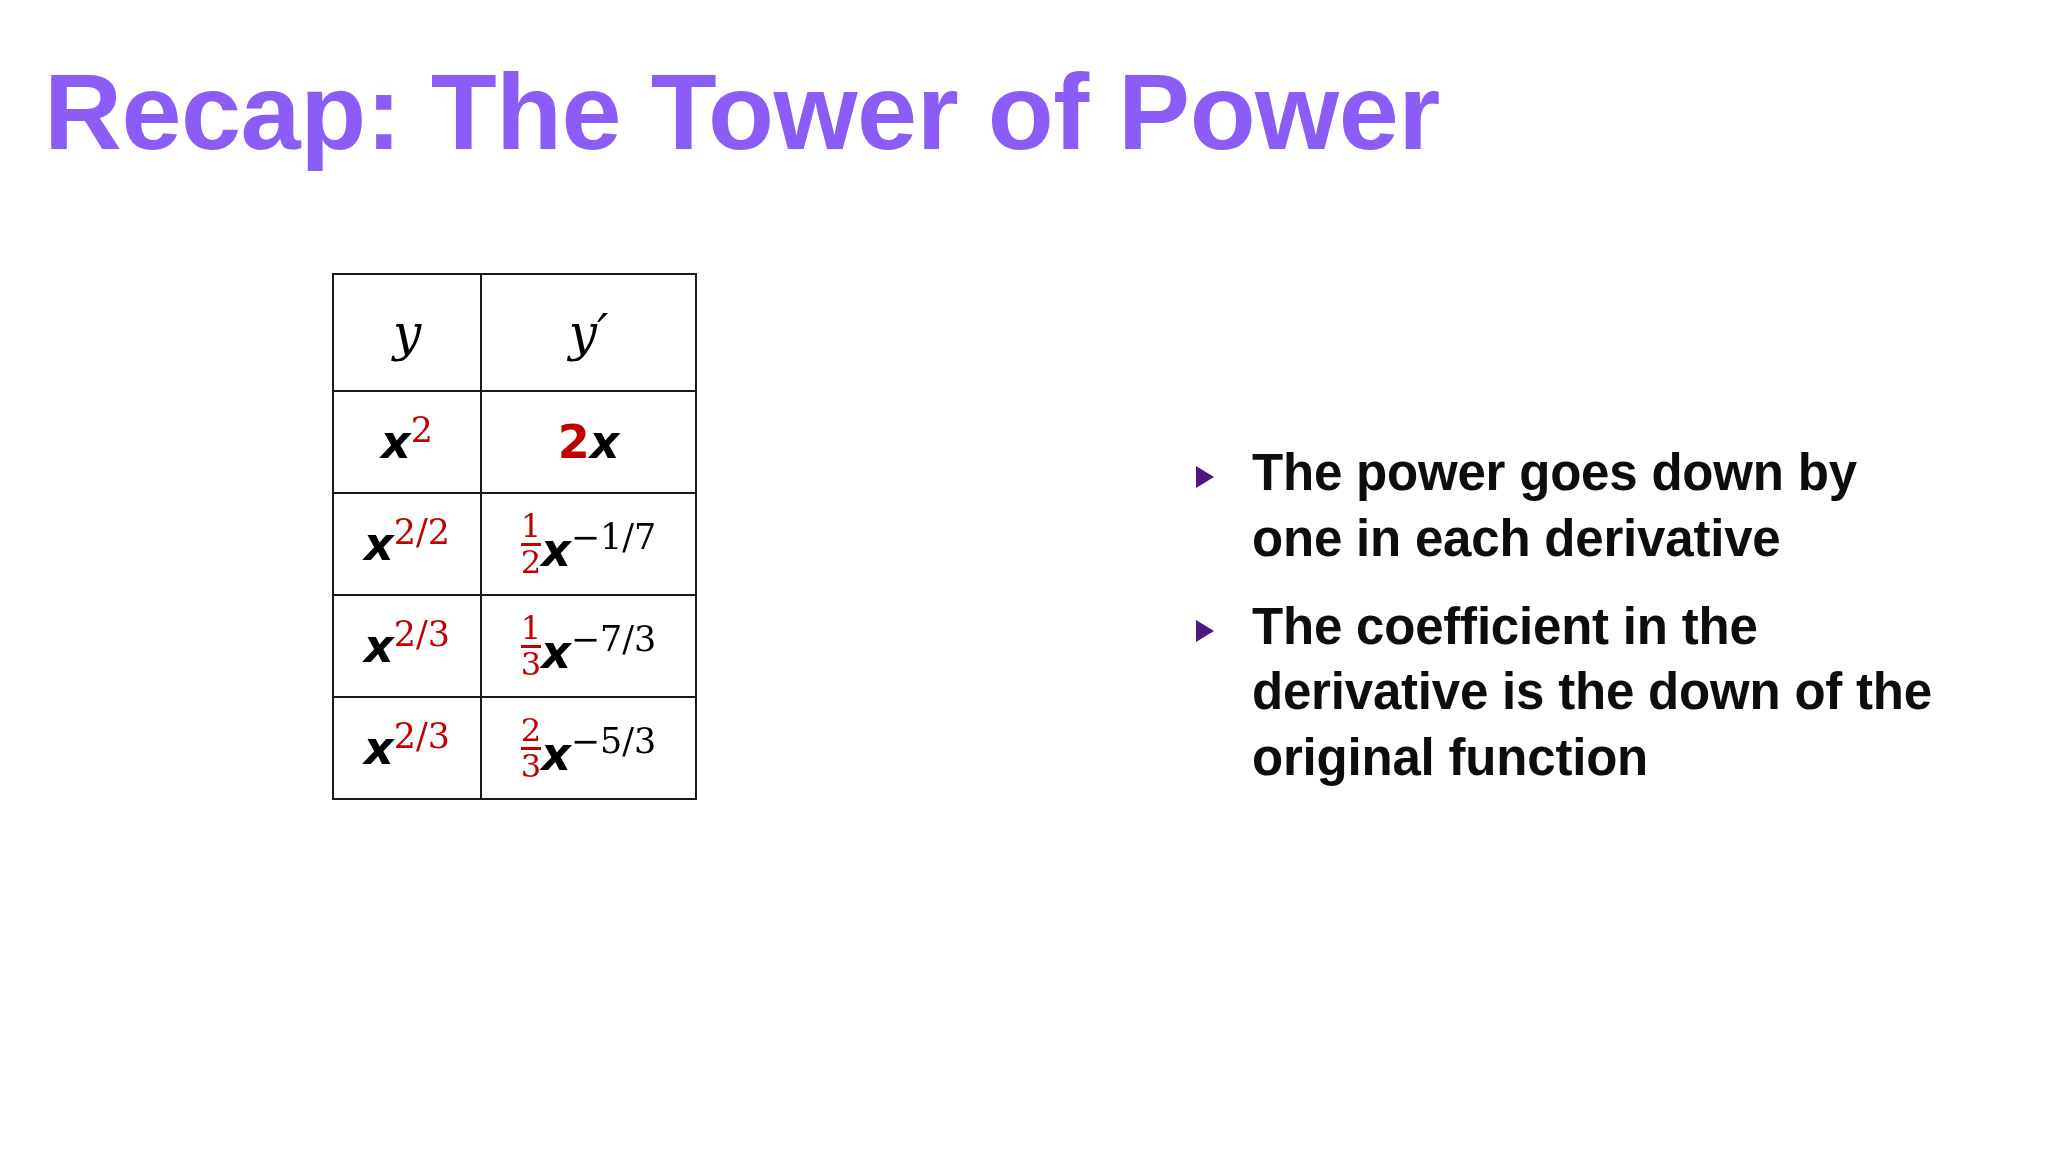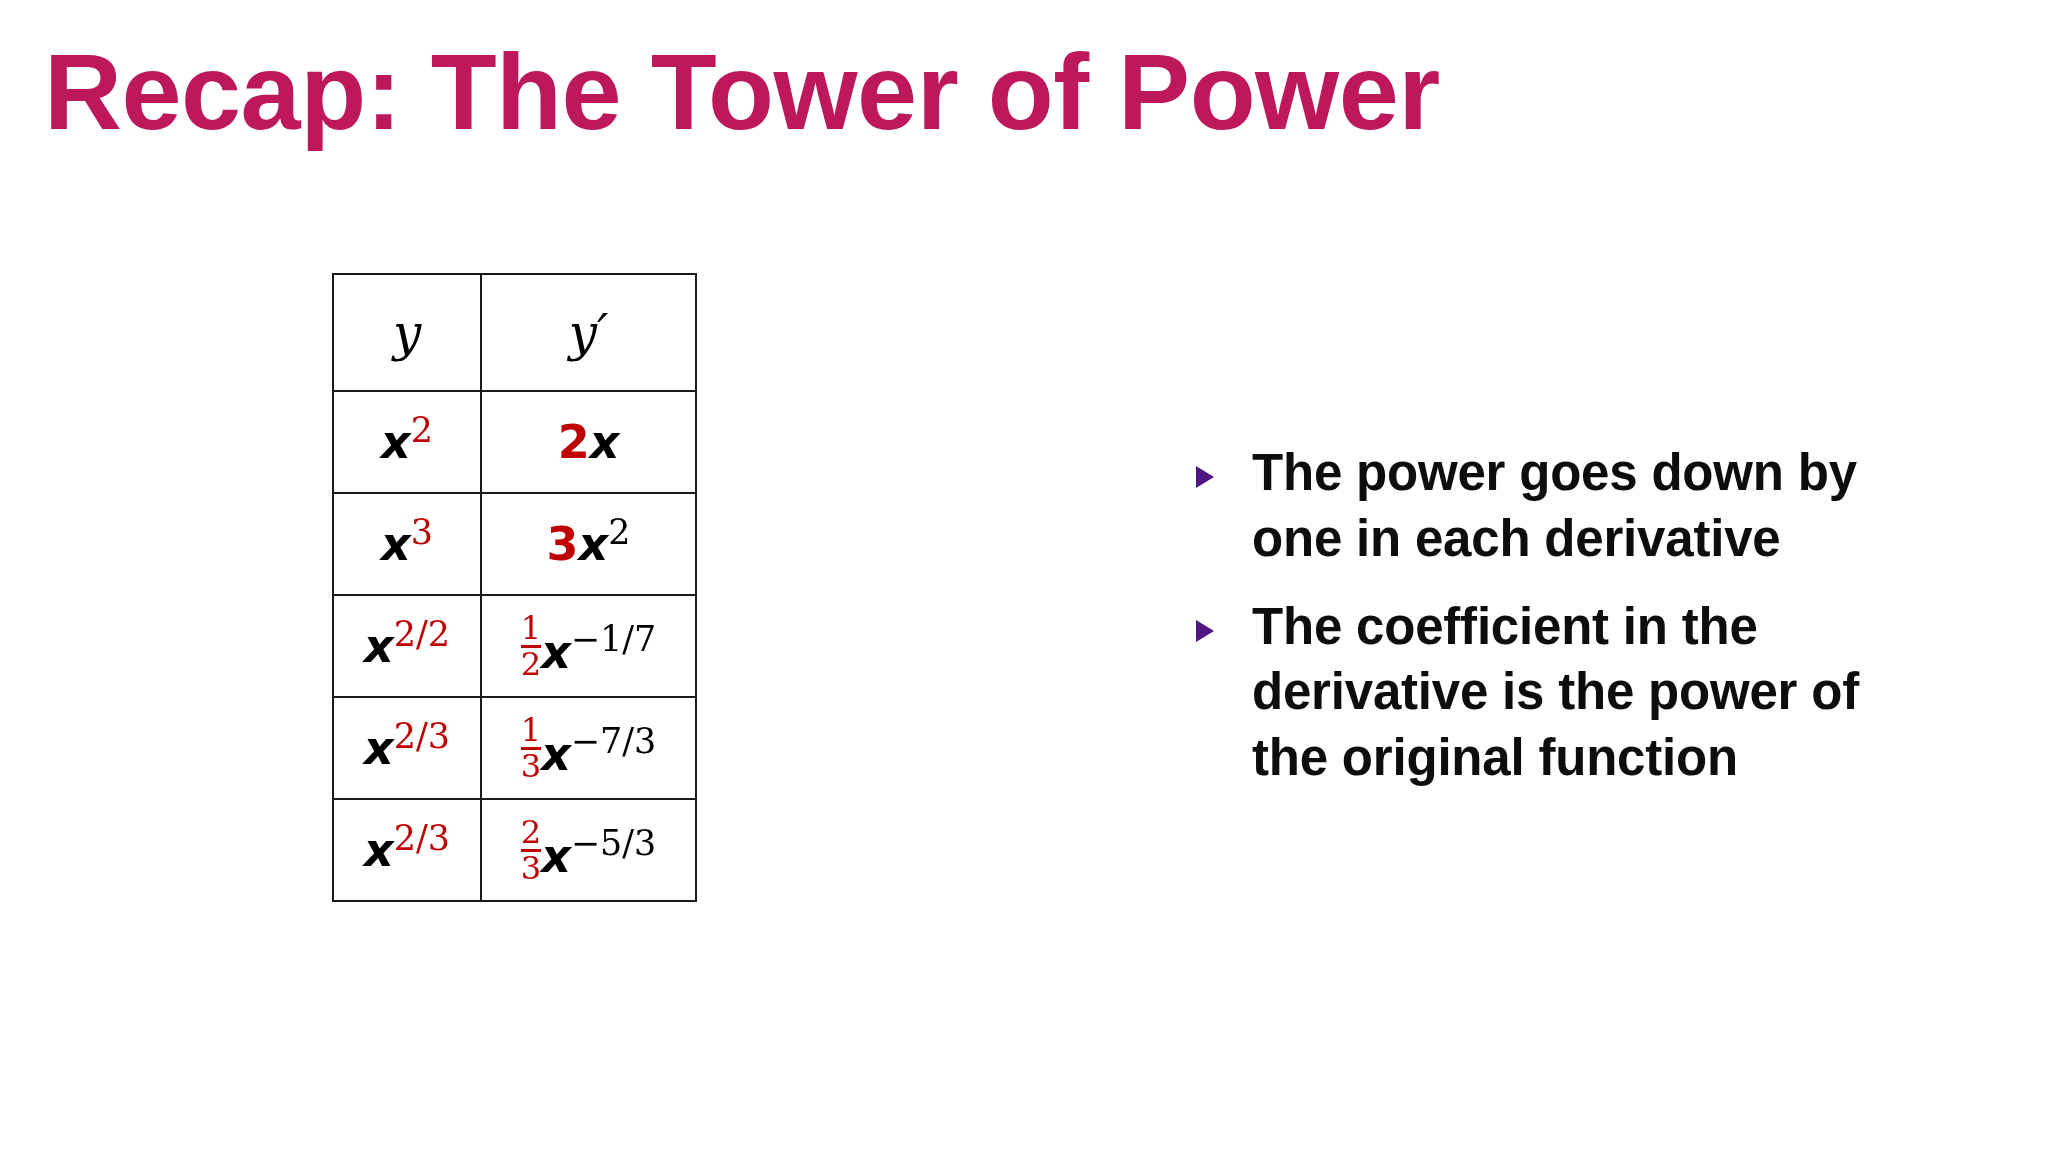--- a/index.html
+++ b/index.html
@@ -13,28 +13,28 @@
     position: relative;
     overflow: hidden;
     font-family: "Liberation Sans", sans-serif;
     -webkit-font-smoothing: antialiased;
   }
 
   
   #slide-title {
     position: absolute;
     left: 44px;
-    top: 32px;
+    top: 52px;
     width: 1900px;
     font-family: "Liberation Sans", sans-serif;
     font-weight: bold;
     font-size: 108px;
     line-height: 1.12;
     letter-spacing: -0.5px;
-    color: #be185d;
+    color: #8b5cf6;
     white-space: nowrap;
   }
 
   
   #deriv-table {
     position: absolute;
     left: 332px;
     top: 273px;
     width: 359px;
     border-collapse: collapse;
@@ -151,28 +151,20 @@
 
     <tr>
       <td class="col-y body-cell">
         <span class="math"><span class="var black">x</span><sup class="red">2</sup></span>
       </td>
       <td class="col-yp body-cell">
         <span class="math"><span class="coef red">2</span><span class="var black">x</span></span>
       </td>
     </tr>
 
-    <tr>
-      <td class="col-y body-cell">
-        <span class="math"><span class="var black">x</span><sup class="red">3</sup></span>
-      </td>
-      <td class="col-yp body-cell">
-        <span class="math"><span class="coef red">3</span><span class="var black">x</span><sup class="black">2</sup></span>
-      </td>
-    </tr>
 
     <tr>
       <td class="col-y body-cell">
         <span class="math"><span class="var black">x</span><sup class="red">2/2</sup></span>
       </td>
       <td class="col-yp body-cell">
         <span class="math"><span class="frac red"><span class="num">1</span><span class="den">2</span></span><span class="var black">x</span><sup class="black">−1/7</sup></span>
       </td>
     </tr>
 
@@ -199,16 +191,16 @@
 
 <div id="bullet-list">
 
   <div class="bullet-item">
     <span class="bullet-marker"></span>
     <span class="bullet-text">The power goes down by one in each derivative</span>
   </div>
 
   <div class="bullet-item">
     <span class="bullet-marker"></span>
-    <span class="bullet-text">The coefficient in the derivative is the power of the original function</span>
+    <span class="bullet-text">The coefficient in the derivative is the down of the original function</span>
   </div>
 
 </div>
 
 </body></html>

